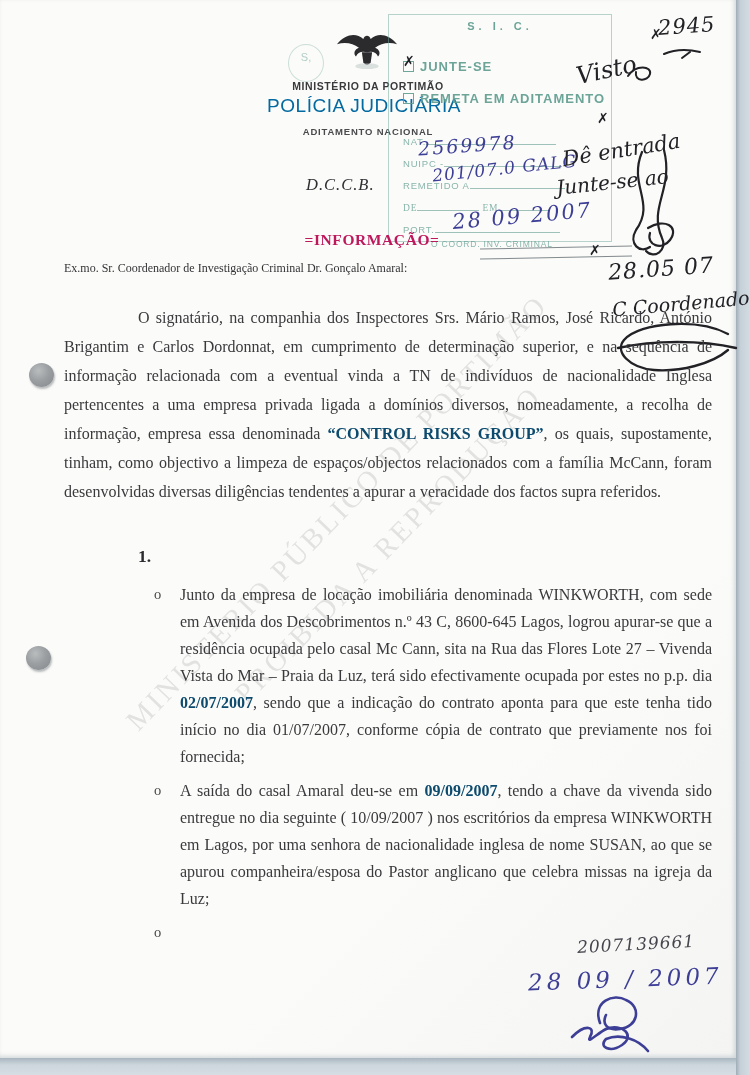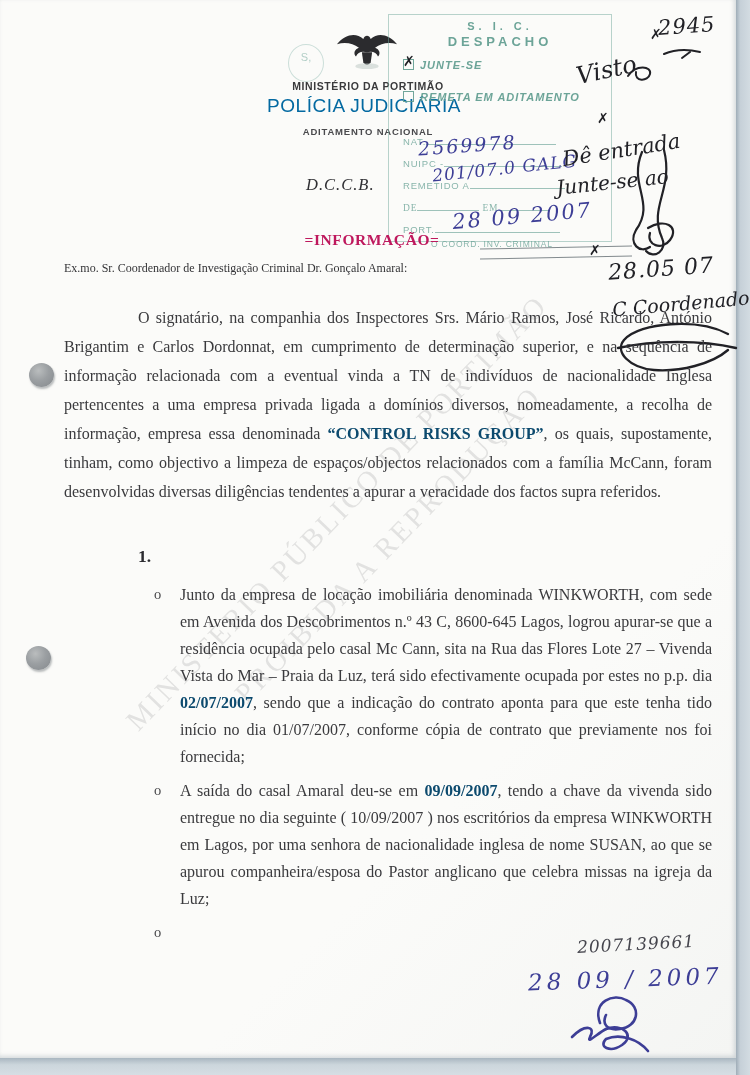--- a/index.html
+++ b/index.html
@@ -34,22 +34,22 @@
     font-weight:bold;font-size:15.5px;color:#be185d;letter-spacing:.6px;white-space:nowrap;}
 
   
   .stamp{left:388px;top:14px;width:222px;height:226px;
     border:1px solid rgba(116,170,157,.5);color:rgba(96,156,143,.92);
     font-family:"Liberation Sans",sans-serif;filter:blur(.3px);}
   .stamp .srv{position:absolute;left:0;right:0;top:5px;text-align:center;
     font-size:11px;font-weight:bold;letter-spacing:4px;}
   .stamp .ttl{position:absolute;left:0;right:0;top:19px;text-align:center;
     font-size:13px;font-weight:bold;letter-spacing:4px;}
-  .stamp .opt{position:absolute;left:14px;font-size:11px;font-weight:bold;
-    letter-spacing:1px;white-space:nowrap;font-style:italic;}
+  .stamp .opt{position:absolute;left:14px;font-size:13px;font-weight:bold;
+    letter-spacing:1px;white-space:nowrap;}
   .stamp .box{display:inline-block;width:9px;height:9px;border:1.2px solid rgba(96,156,143,.9);
     vertical-align:-1px;margin-right:6px;}
   .stamp .fld{position:absolute;left:14px;font-size:9.5px;letter-spacing:.8px;white-space:nowrap;opacity:.8;}
   .stamp .ln{display:inline-block;border-bottom:1px solid rgba(96,156,143,.75);height:9px;}
   .sig-lines{left:480px;top:247px;width:152px;}
   .sig-lines div{border-bottom:1.4px solid rgba(90,100,105,.75);margin-bottom:9px;transform:rotate(-1.2deg);}
 
   
   .hand{font-family:"DejaVu Serif",serif;font-style:italic;white-space:nowrap;}
   .ink-blk{color:#212126;}
@@ -105,21 +105,20 @@
      border:1px solid rgba(116,170,157,.35);color:rgba(116,170,157,.55);font-size:11px;
      font-family:'Liberation Sans',sans-serif;padding-top:6px;text-align:center;filter:blur(.4px);">S,</div>
 
 <div class="abs h-ministry">MINISTÉRIO DA PORTIMÃO</div>
 <div class="abs h-agency">POLÍCIA JUDICIÁRIA</div>
 <div class="abs h-dir">ADITAMENTO NACIONAL</div>
 <div class="abs h-dccb">D.C.C.B.</div>
 
 <div class="abs stamp">
   <div class="srv">S. I. C.</div>
-  <div class="ttl">DESPACHO</div>
   <div class="opt" style="top:44px;">
     <span class="box"></span><span>JUNTE-SE</span>
   </div>
   <div class="opt" style="top:76px;">
     <span class="box"></span><span>REMETA EM ADITAMENTO</span>
   </div>
   <div class="fld" style="top:120px;">
     <span>NAT.</span><span class="ln" style="width:130px;"></span>
   </div>
   <div class="fld" style="top:142px;">

